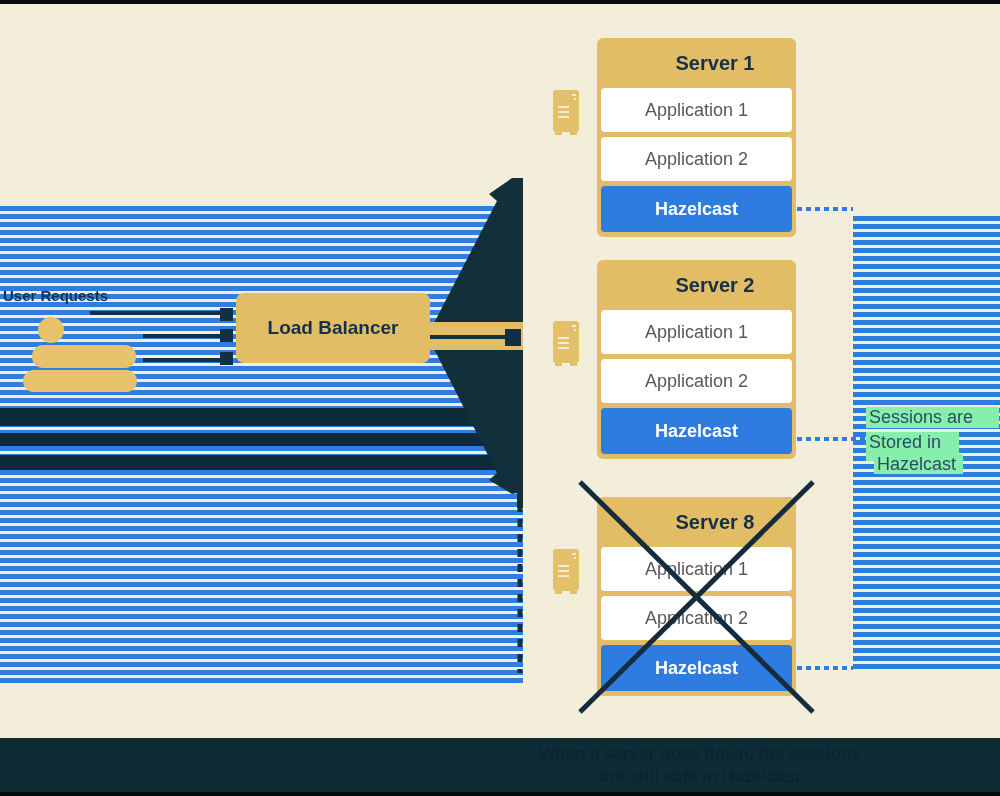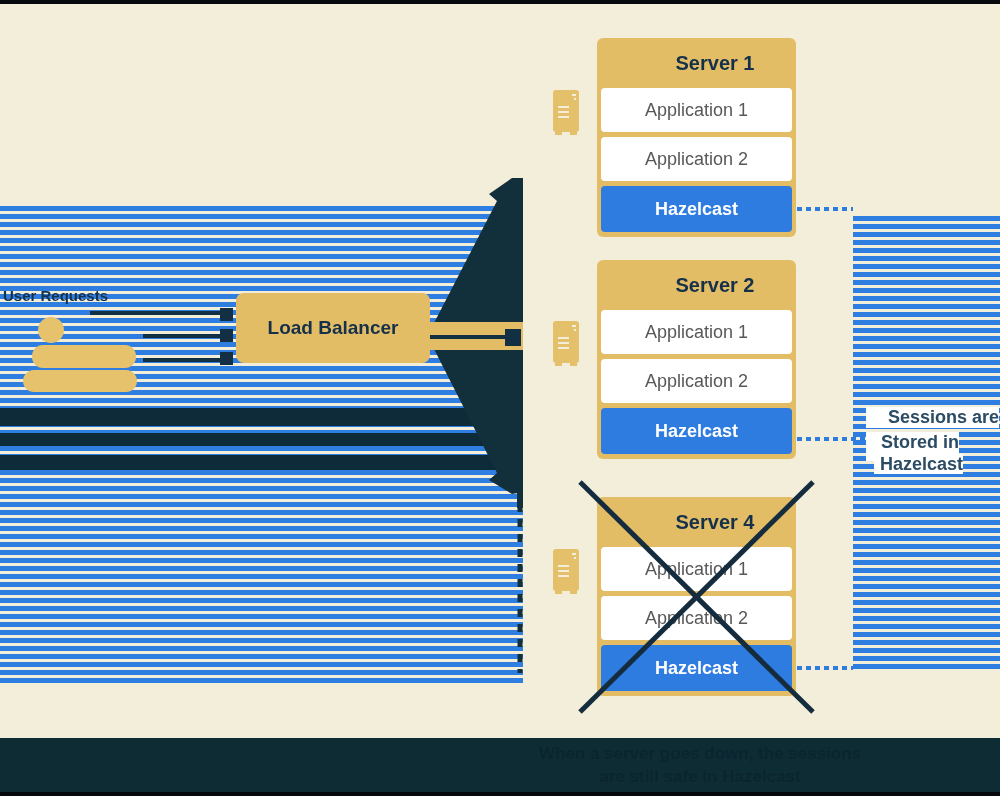--- a/index.html
+++ b/index.html
@@ -54,22 +54,22 @@
     height:46px;background:#2e7ce0;color:#ffffff;font-weight:bold;
   }
 
   .dotted-line{
     height:4px;background:repeating-linear-gradient(90deg,#2e7ce0 0 5px,rgba(0,0,0,0) 5px 9px);
     z-index:4;
   }
 
   
   .ann{
-    background:#ffffff;color:#2b4c64;font-size:18px;font-weight:bold;line-height:21px;
-    padding-left:3px;z-index:3;white-space:nowrap;overflow:hidden;text-align:right;
+    background:#86efac;color:#2b4c64;font-size:18px;font-weight:normal;line-height:21px;
+    padding-left:3px;z-index:3;white-space:nowrap;overflow:hidden;
   }
 
   svg{display:block;}
   .z3{z-index:3;} .z4{z-index:4;} .z5{z-index:5;}
 </style>
 </head>
 <body>
 
 <div id="stage">
 
@@ -149,21 +149,21 @@
     <div class="card-row">Application 2</div>
     <div class="card-row hz">Hazelcast</div>
   </div>
   <div class="abs server-card" style="top:260px;text-align:right;">
     <div class="card-header">Server 2</div>
     <div class="card-row">Application 1</div>
     <div class="card-row">Application 2</div>
     <div class="card-row hz">Hazelcast</div>
   </div>
   <div class="abs server-card" style="top:497px;">
-    <div class="card-header">Server 4</div>
+    <div class="card-header">Server 8</div>
     <div class="card-row">Application 1</div>
     <div class="card-row">Application 2</div>
     <div class="card-row hz">Hazelcast</div>
   </div>
 
   <div class="abs dotted-line" style="left:797px;top:207px;width:56px;"></div>
   <div class="abs dotted-line" style="left:797px;top:437px;width:70px;"></div>
   <div class="abs dotted-line" style="left:797px;top:666px;width:56px;"></div>
 
   <div class="abs ann" style="left:866px;top:407px;width:130px;height:21px;">Sessions are</div>

